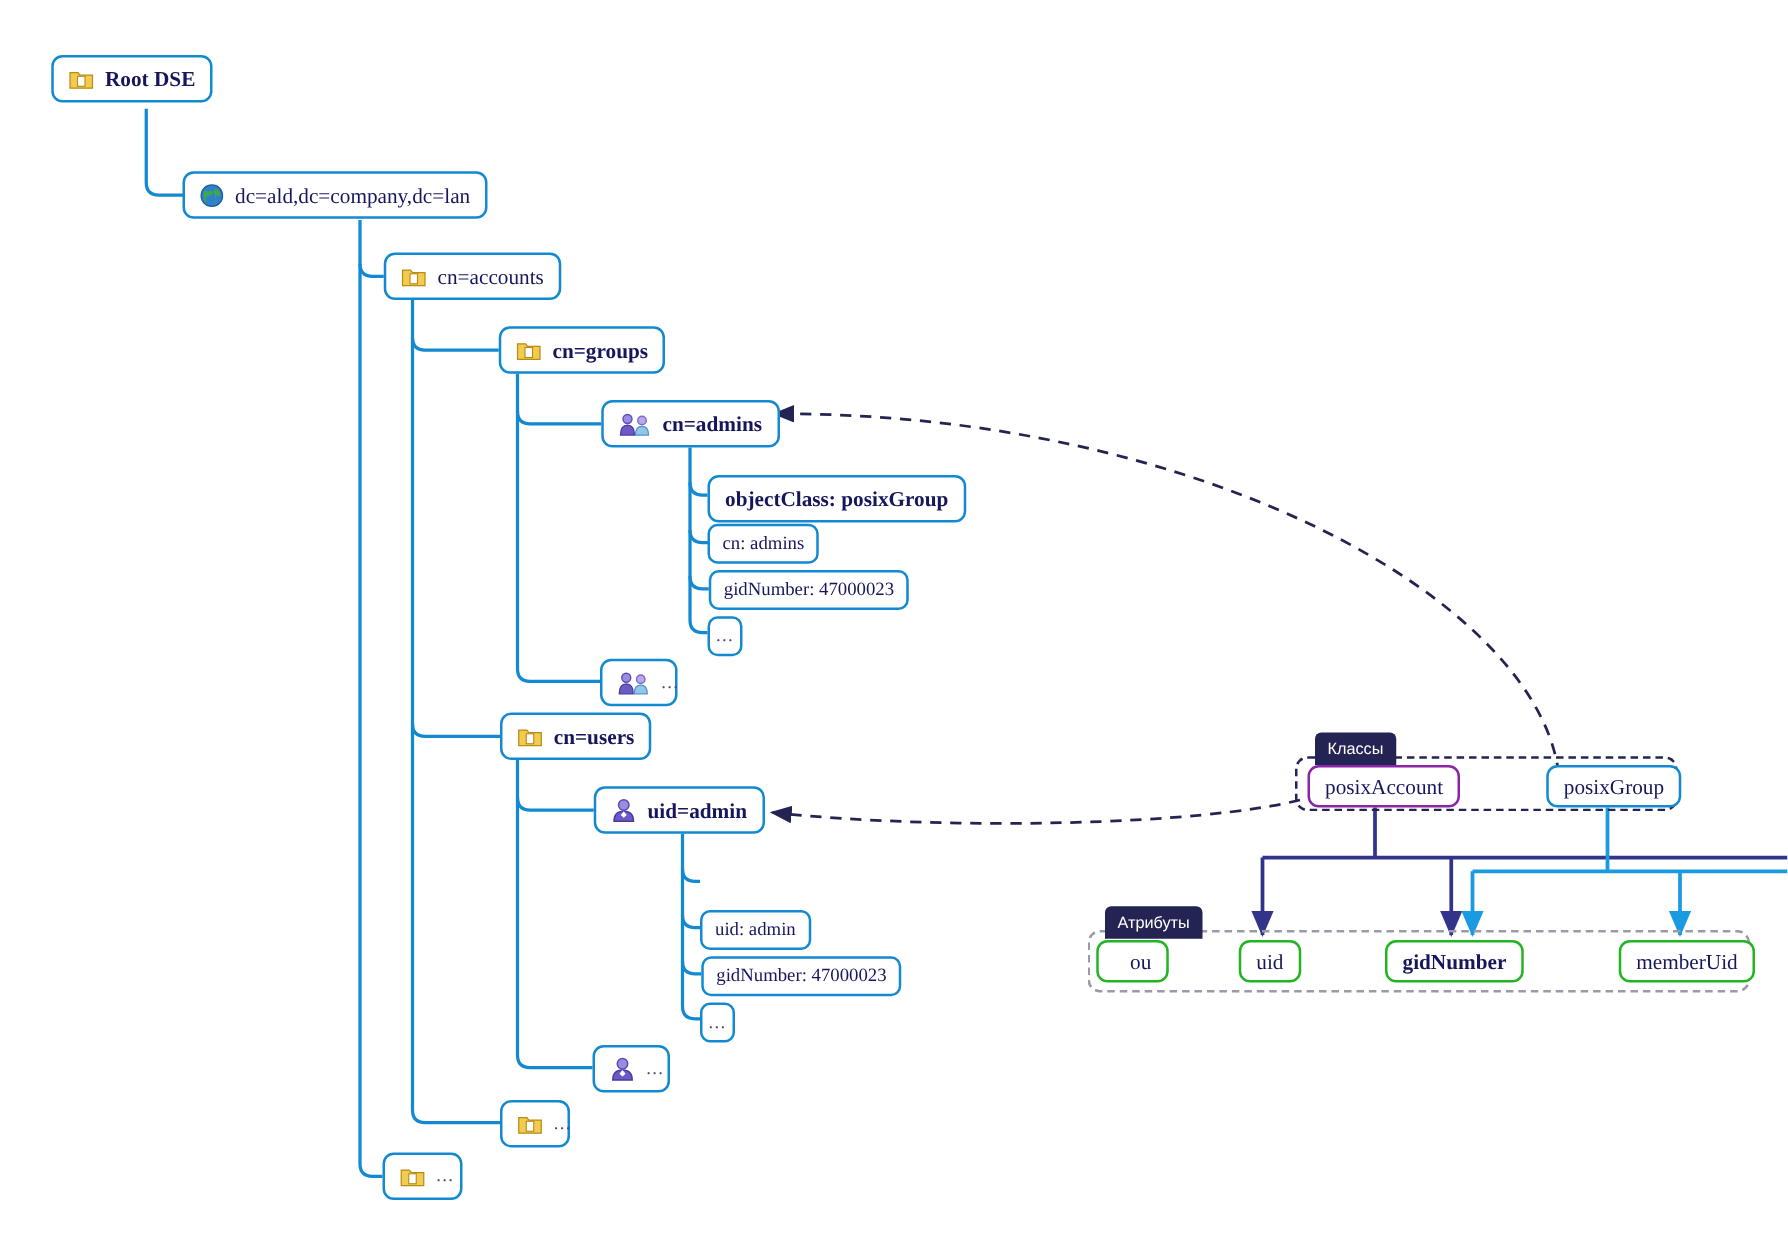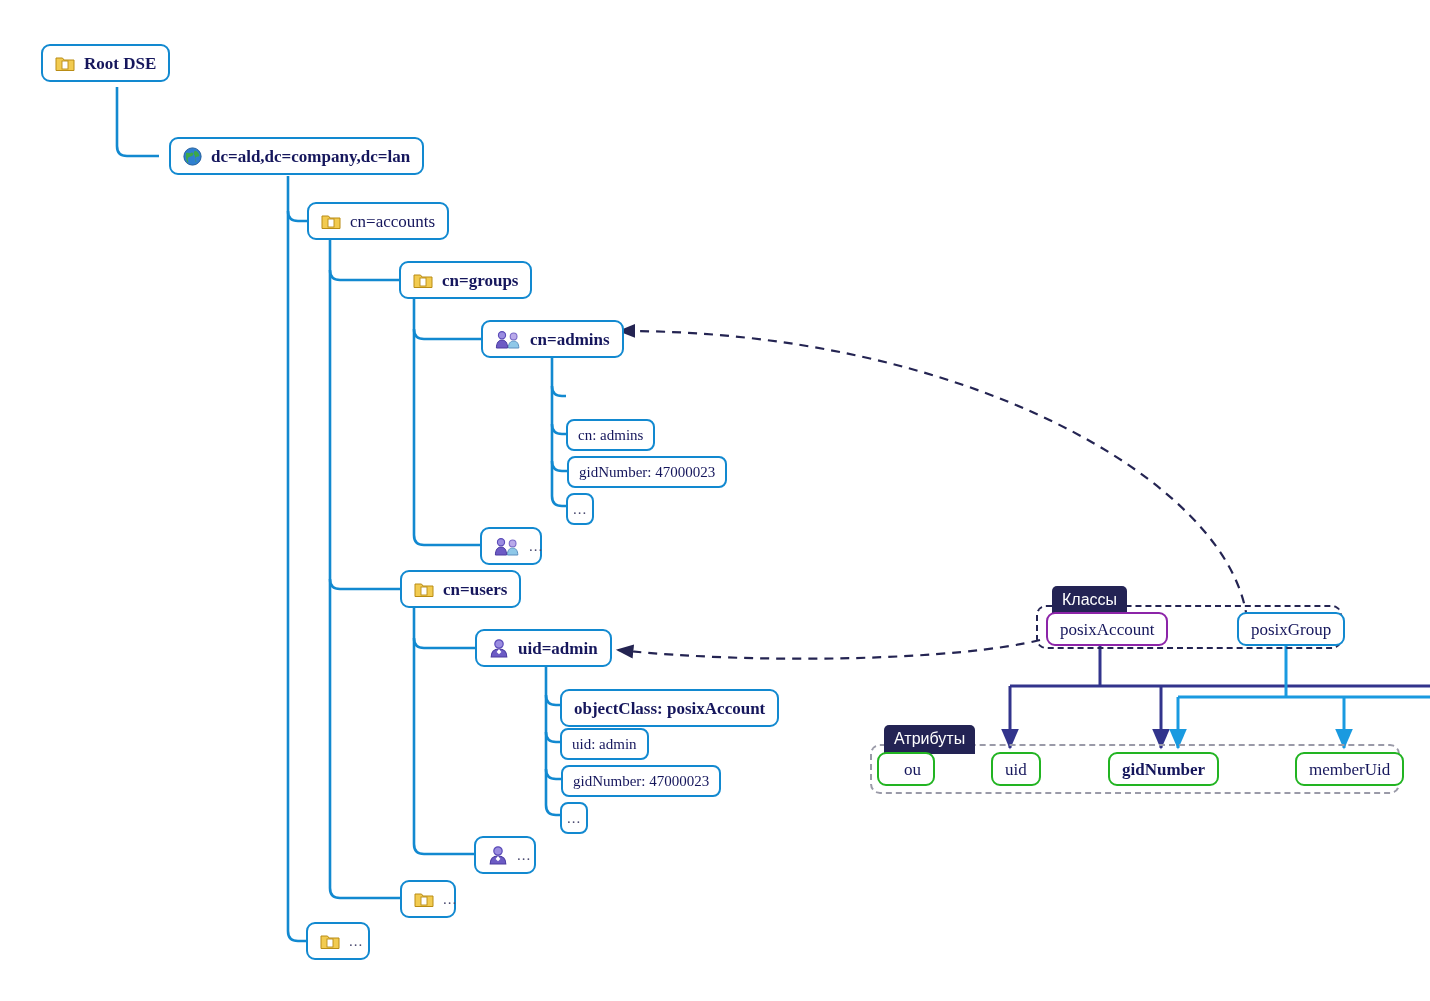--- a/index.html
+++ b/index.html
@@ -25,21 +25,21 @@
   .pill.purple{border:2.5px solid #8c24a8;}
   .pill.blue{border:2.5px solid #1289d0;}
   .pill.green{border:2.5px solid #22b422;}
   .pill.bold{font-weight:bold;}
 
   
   .group{position:absolute;box-sizing:border-box;border-radius:10px;}
   .group.dark{border:2px dashed #242452;}
   .group.grey{border:2px dashed #9a9aa8;}
   .group-tab{position:absolute;background:#232354;color:#ffffff;
-             border-radius:5px 5px 0 0;font-size:16px;line-height:1;
+             border-radius:5px 5px 0 0;font-size:13px;line-height:1;
              padding:6px 10px 7px 10px;white-space:nowrap;
              font-family:"Liberation Sans","DejaVu Sans",sans-serif;}
 
   
   .icon{display:inline-block;flex:0 0 auto;position:relative;}
   .ico-folder{width:20px;height:17px;}
   .ico-globe{width:19px;height:19px;}
   .ico-user{width:20px;height:20px;}
   .ico-group{width:26px;height:19px;}
 </style>
@@ -112,21 +112,21 @@
   <div class="node bold" style="left:41px;top:44px;">
     <span class="icon ico-folder">
       <svg width="20" height="17" viewBox="0 0 20 17">
           <path d="M1,4 L1,15.5 L19,15.5 L19,5 L9,5 L7.5,3 L1,3 Z" fill="#f2cb50" stroke="#b98c14" stroke-width="1"></path>
           <rect x="7" y="6" width="6" height="8" fill="#ffffff" stroke="#b98c14" stroke-width="0.9"></rect>
         </svg>
     </span>
     <span>Root DSE</span>
   </div>
 
-  <div class="node" style="left:169px;top:137px;font-weight:bold;">
+  <div class="node" style="left:146px;top:137px;">
     <span class="icon ico-globe">
       <svg width="19" height="19" viewBox="0 0 19 19">
           <circle cx="9.5" cy="9.5" r="8.6" fill="#2f7fd0" stroke="#1e5c9b" stroke-width="1"></circle>
           <path d="M3,6 C5,5 7,7 8,6 C9,5 11,6 10,8 C9,10 6,9 5,11 C4,13 6,14 5,16 C3.5,14.5 2.5,11 3,6 Z" fill="#3ca84a"></path>
           <path d="M12,3.5 C14,4 16,6 16.5,9 C15,10 13,9 12.5,11 C12,13 14,14 13,15.5 C11.5,12 13,9 11,7.5 C10,6.5 11,4.5 12,3.5 Z" fill="#3ca84a"></path>
         </svg>
     </span>
     <span>dc=ald,dc=company,dc=lan</span>
   </div>
 
@@ -155,20 +155,23 @@
       <svg width="26" height="19" viewBox="0 0 26 19">
           <circle cx="7" cy="5.2" r="3.6" fill="#9a8ce0" stroke="#5b4bb8" stroke-width="1.1"></circle>
           <path d="M1.4,18 C1.4,12.6 3.8,10 7,10 C10.2,10 12.6,12.6 12.6,18 Z" fill="#6c5bc4" stroke="#4a3aa0" stroke-width="1"></path>
           <circle cx="18.6" cy="6.4" r="3.4" fill="#b9a9ea" stroke="#7a69c8" stroke-width="1.1"></circle>
           <path d="M13.4,18 C13.4,13.2 15.6,11 18.6,11 C21.6,11 23.8,13.2 23.8,18 Z" fill="#8fc8e8" stroke="#5b8fc0" stroke-width="1"></path>
         </svg>
     </span>
     <span>cn=admins</span>
   </div>
 
+  <div class="node bold" style="left:566px;top:380px;">
+    <span>objectClass: posixGroup</span>
+  </div>
   <div class="node small" style="left:566px;top:419px;">
     <span>cn: admins</span>
   </div>
   <div class="node small" style="left:567px;top:456px;">
     <span>gidNumber: 47000023</span>
   </div>
   <div class="node small" style="left:566px;top:493px;width:28px;justify-content:center;padding:0;">
     <span class="dots">...</span>
   </div>
 
@@ -198,23 +201,20 @@
     <span class="icon ico-user">
       <svg width="20" height="20" viewBox="0 0 20 20">
           <circle cx="10" cy="6" r="4.2" fill="#9a8ce0" stroke="#5b4bb8" stroke-width="1.2"></circle>
           <path d="M2.2,19 C2.2,13.2 5.6,11 10,11 C14.4,11 17.8,13.2 17.8,19 Z" fill="#6c5bc4" stroke="#4a3aa0" stroke-width="1.1"></path>
           <path d="M10,11 L7.6,14 L10,16.2 L12.4,14 Z" fill="#ffffff"></path>
         </svg>
     </span>
     <span>uid=admin</span>
   </div>
 
-  <div class="node bold" style="left:560px;top:689px;">
-    <span>objectClass: posixAccount</span>
-  </div>
   <div class="node small" style="left:560px;top:728px;">
     <span>uid: admin</span>
   </div>
   <div class="node small" style="left:561px;top:765px;">
     <span>gidNumber: 47000023</span>
   </div>
   <div class="node small" style="left:560px;top:802px;width:28px;justify-content:center;padding:0;">
     <span class="dots">...</span>
   </div>
 

